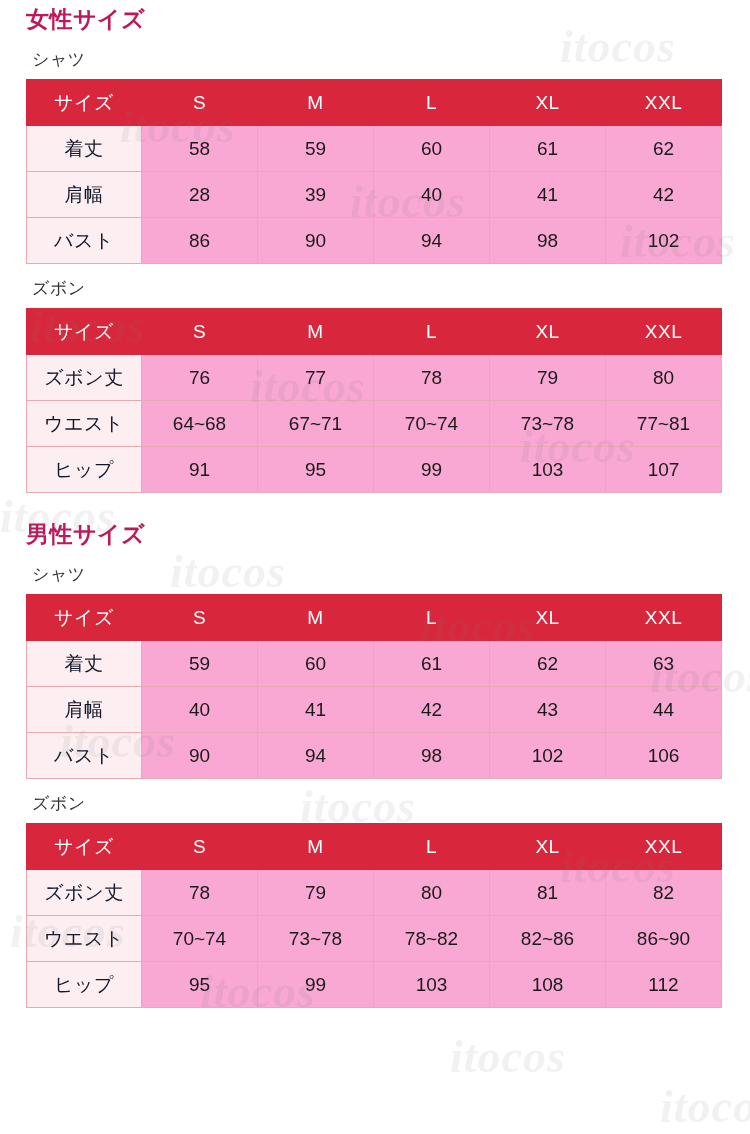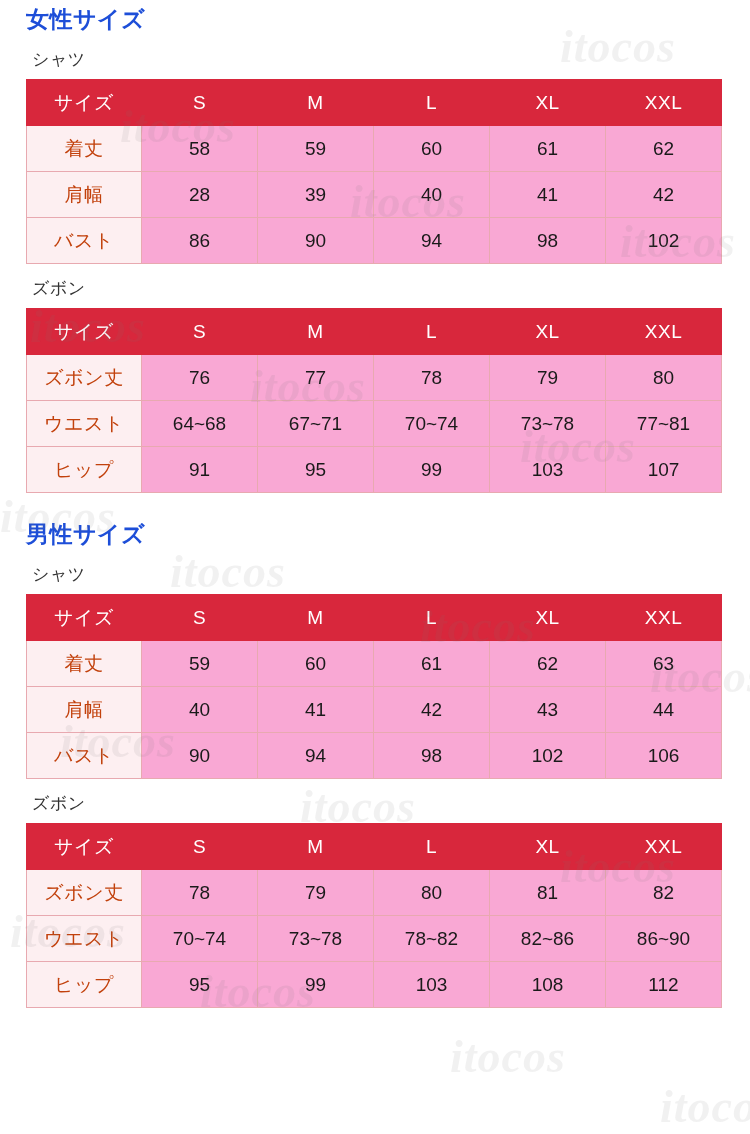--- a/index.html
+++ b/index.html
@@ -37,21 +37,21 @@
     font-weight: bold;
     font-size: 46px;
     color: rgba(120,120,120,0.10);
     letter-spacing: 1px;
     white-space: nowrap;
   }
 
   .section-title {
     font-size: 23px;
     font-weight: bold;
-    color: #1d4ed8;
+    color: #be185d;
     margin: 0;
     padding-top: 4px;
     letter-spacing: 0.5px;
   }
   .sub-title {
     font-size: 17px;
     color: #333333;
     margin: 4px;
     padding: 9px 0 4px 2px;
     letter-spacing: 0.5px;
@@ -81,21 +81,21 @@
     border: 1px solid #d8273c;
     font-size: 19px;
     letter-spacing: 0.5px;
   }
   table.size-table thead th.corner {
     background: #d8273c;
   }
   
   table.size-table tbody th {
     background: #fdeff1;
-    color: #c2410c;
+    color: #0f172a;
     font-size: 19px;
     letter-spacing: 0.5px;
   }
   table.size-table tbody td {
     background: #f9a8d4;
     color: #1a1a1a;
   }
   col.c-label { width: 115px; }
   col.c-val { width: 116px; }
 

